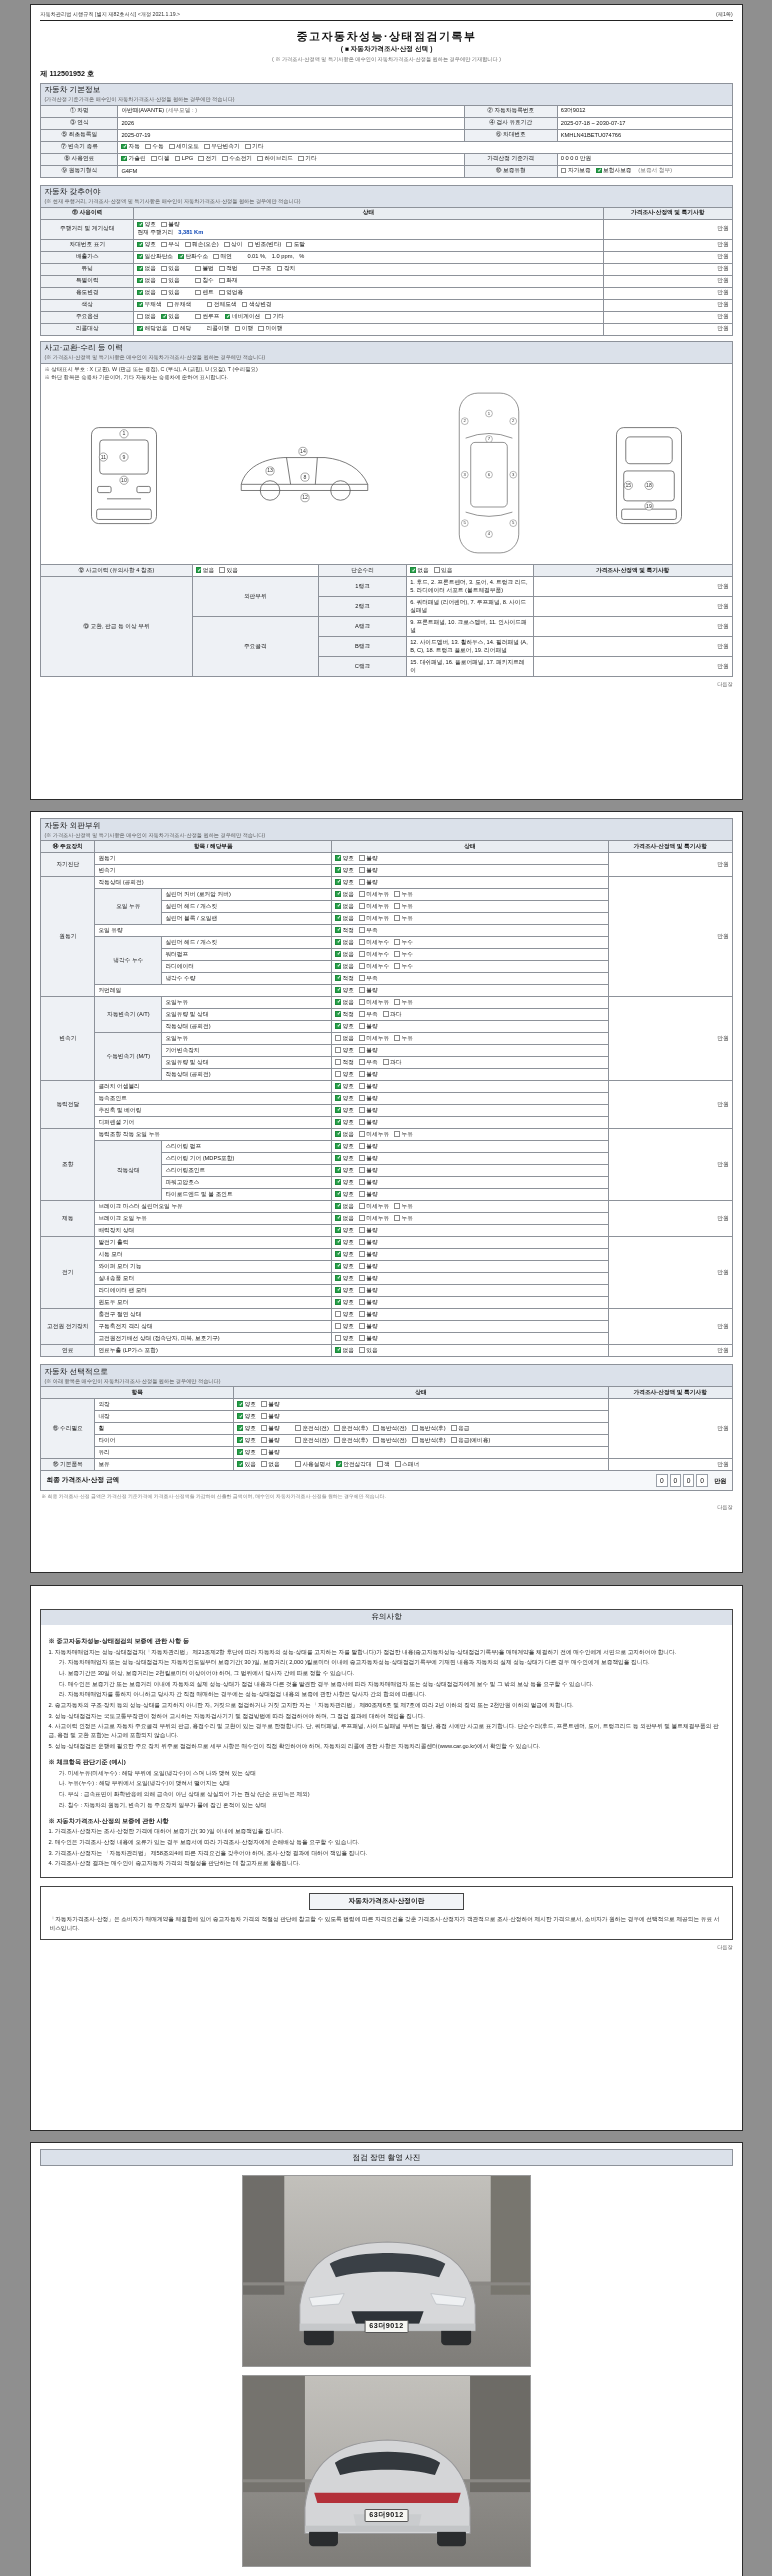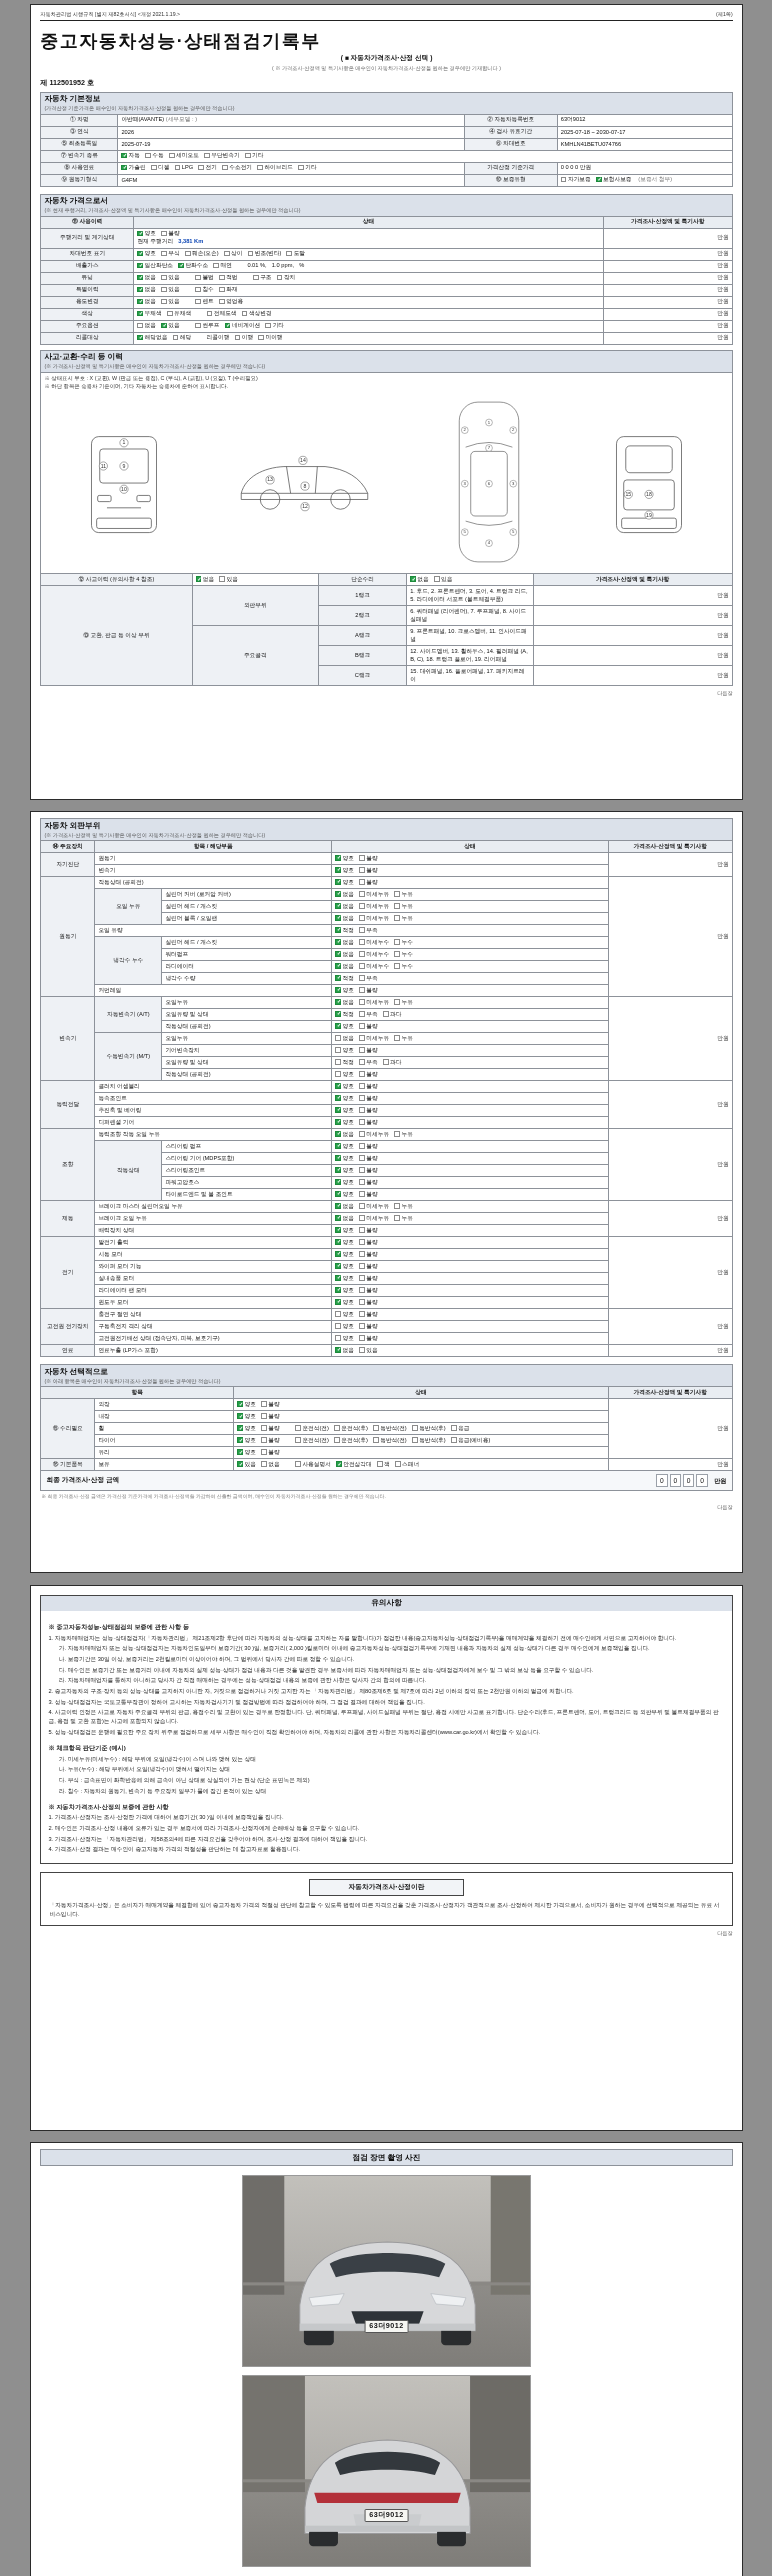--- a/index.html
+++ b/index.html
@@ -2,28 +2,28 @@
 <html style="font-size:8.2px"><head>
 <meta charset="utf-8">
 <style>
   *{box-sizing:border-box}
   html,body{margin:0;padding:0}
   body{width:773px;background:#8f8f8f;font-family:"Liberation Sans",sans-serif;color:#111}
   .canvas{width:773px;padding:4.1px 0 15.5px}
   .page{width:713px;margin:0 auto 11.3px;background:#fff;border:0.5px solid #2b2b2b;padding:6.2px 9.3px 8.2px;position:relative}
   #p1{min-height:796px}#p2{min-height:762px}#p3{min-height:546px}#p4{min-height:412px}
   .formref{display:flex;justify-content:space-between;font-size:5.2px;color:#333;padding-bottom:1.5px;border-bottom:1px solid #222}
-  h1.doctitle{font-size:18px;margin:8.2px 0 1.5px;letter-spacing:1.5px}
+  h1.doctitle{text-align:center;font-size:11px;margin:8.2px 0 1.5px;letter-spacing:1.5px}
   .title-opt{text-align:center;font-size:6.7px;font-weight:bold}
   .title-note{text-align:center;font-size:5.2px;color:#666;margin-top:1.5px}
   .doc-no{font-size:7.2px;font-weight:bold;margin:6.2px 0 4.1px}
   table.f{width:100%;border-collapse:collapse;margin-top:-0.5px}
   table.f td,table.f th{border:0.5px solid #8d929a;font-size:5.7px;padding:1.5px 3.1px;vertical-align:middle;text-align:left}
   .sec-h{background:#dbe1ea;text-align:center;padding:2.6px 2.1px}
-  .sec-h .st{font-weight:bold;font-size:7.7px}
+  .sec-h .st{font-weight:normal;font-size:7.7px}
   .sec-h .sn{font-weight:normal;font-size:5.2px;color:#555;display:block;margin-top:1px}
   .colh{background:#e9edf2;text-align:center !important;font-weight:bold;font-size:5.7px}
   .lab{background:#eef1f5;text-align:center !important}
   .item{background:#fff}
   .price{text-align:right !important;width:124px;color:#333}
   .state{background:#fff}
   .cb{display:inline-block;width:5.7px;height:5.7px;border:0.5px solid #8b8b8b;background:#fff;margin-right:1.5px;vertical-align:-1px;position:relative}
   .cb.on{background:#27a04a;border-color:#1d8a3c}
   .cb.on::after{content:"\2713";position:absolute;left:0.5px;top:-1.5px;color:#fff;font-size:5.2px;font-weight:bold}
   .seg{margin-right:5.2px;white-space:nowrap;display:inline-block;font-size:5.7px}
@@ -35,21 +35,21 @@
   .diagrams svg{display:block}
   .pagelink{text-align:right;font-size:5.2px;color:#555;margin-top:4.1px}
   .final-row{display:flex;align-items:center;justify-content:space-between;border:0.5px solid #8d929a;border-top:none;padding:3.1px 5.2px;background:#f6f8fa}
   .final-label{font-weight:bold;font-size:6.7px}
   .digit{display:inline-block;width:11.3px;height:12.4px;border:0.5px solid #9aa0a8;background:#fff;text-align:center;line-height:12.4px;font-size:6.7px;margin-right:2.1px}
   .final-unit{font-size:6.2px;font-weight:bold;margin-left:2.1px}
   .small-note{font-size:4.9px;color:#777;margin:2.1px 1px 5.2px}
   .nline{font-size:5.7px;line-height:1.6;margin:1.5px 0;color:#222}
   .lv1{padding-left:10.3px}
   .nb{font-weight:bold;margin-top:6.2px;font-size:6.2px}
-  .noticebox{border:0.5px solid #444;margin-top:3px}
+  .noticebox{border:0.5px solid #444;margin-top:17px}
   .noticebox .inner{padding:5.2px 7.2px 7.2px}
   .defbox{border:0.5px solid #444;padding:6.2px 8.2px;margin:8.2px 0 0}
   .defbox .dtitle{width:155px;margin:0 auto 5.2px;border:0.5px solid #444;text-align:center;font-weight:bold;padding:2.6px;font-size:6.7px;background:#f2f4f7}
   .defbox .dtext{font-size:5.7px;line-height:1.6;color:#222}
   .photo{width:289px;height:192px;margin:8.2px auto;position:relative;border:0.5px solid #9a9a9a;overflow:hidden;background:linear-gradient(#c2c0bb 0%,#b0aeaa 55%,#8e8c88 56%,#7f7d79 100%)}
   .plate{position:absolute;left:50%;transform:translateX(-50%);background:#f6f6f2;border:0.5px solid #555;border-radius:1px;padding:0.5px 4.1px;font-weight:bold;font-size:7.2px;letter-spacing:0.5px;color:#111}
   .plate.front{bottom:33px}
   .plate.rear{bottom:44px}
   .sign-wrap{border:0.5px solid #444;margin-top:9.3px}
   .sign-head{background:#dbe1ea;text-align:center;font-weight:bold;font-size:7.2px;padding:2.6px;border-bottom:0.5px solid #8d929a}
@@ -124,21 +124,21 @@
 
     <table class="f" style="margin-top:7.2px">
       <colgroup>
           <col style="width:93px">
           <col>
           <col style="width:129px">
         </colgroup>
       <tbody>
           <tr>
         <td class="sec-h" colspan="3">
-          <span class="st">자동차 가격으로서</span>
+          <span class="st">자동차 갖추어야</span>
           <span class="sn">(※ 현재 주행거리, 가격조사·산정액 및 특기사항은 매수인이 자동차가격조사·산정을 원하는 경우에만 적습니다)</span>
         </td>
       </tr>
       <tr>
         <td class="colh">⑪ 사용이력</td>
         <td class="colh">상태</td>
         <td class="colh">가격조사·산정액 및 특기사항</td>
       </tr>
       </tbody>
         <tbody id="overall-body">

